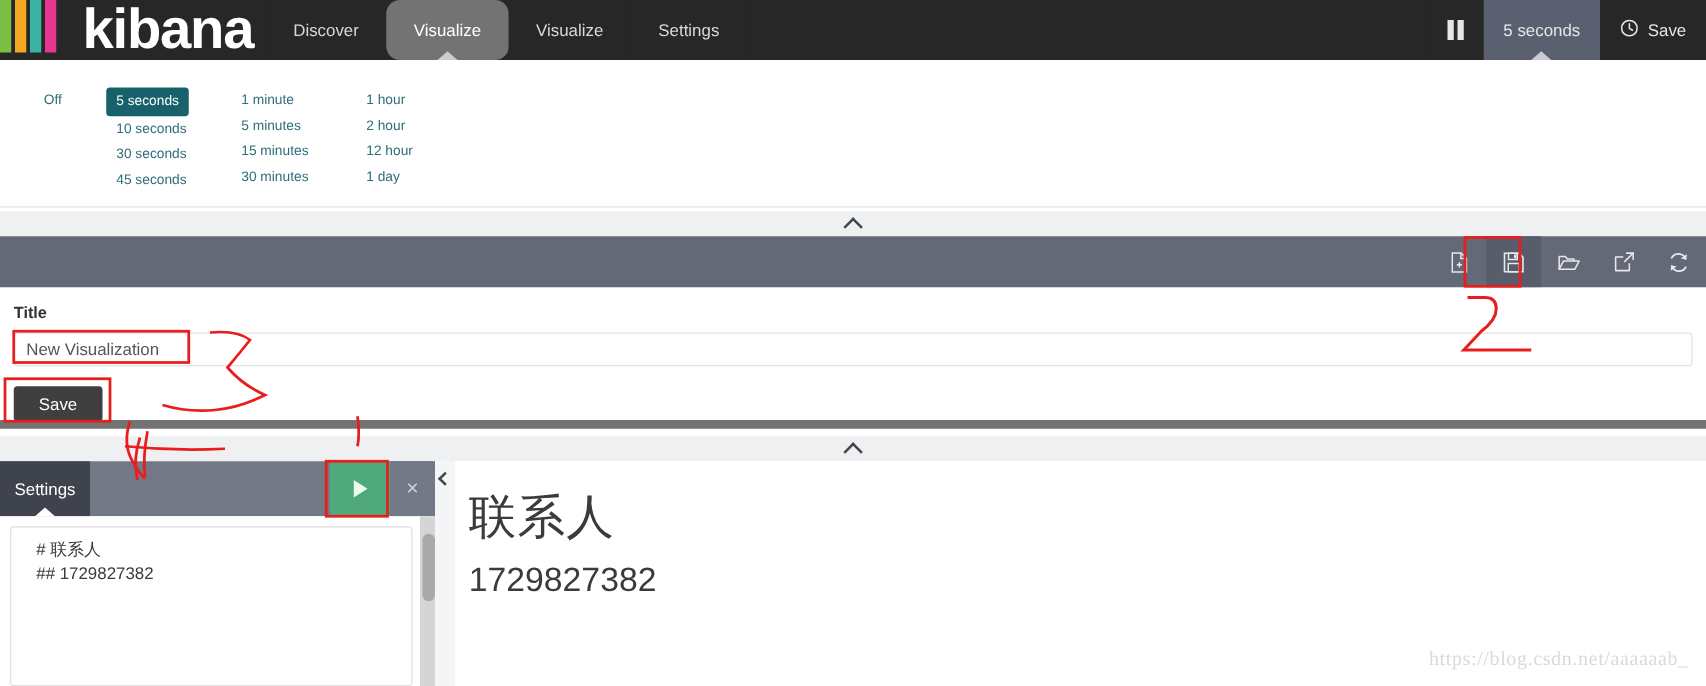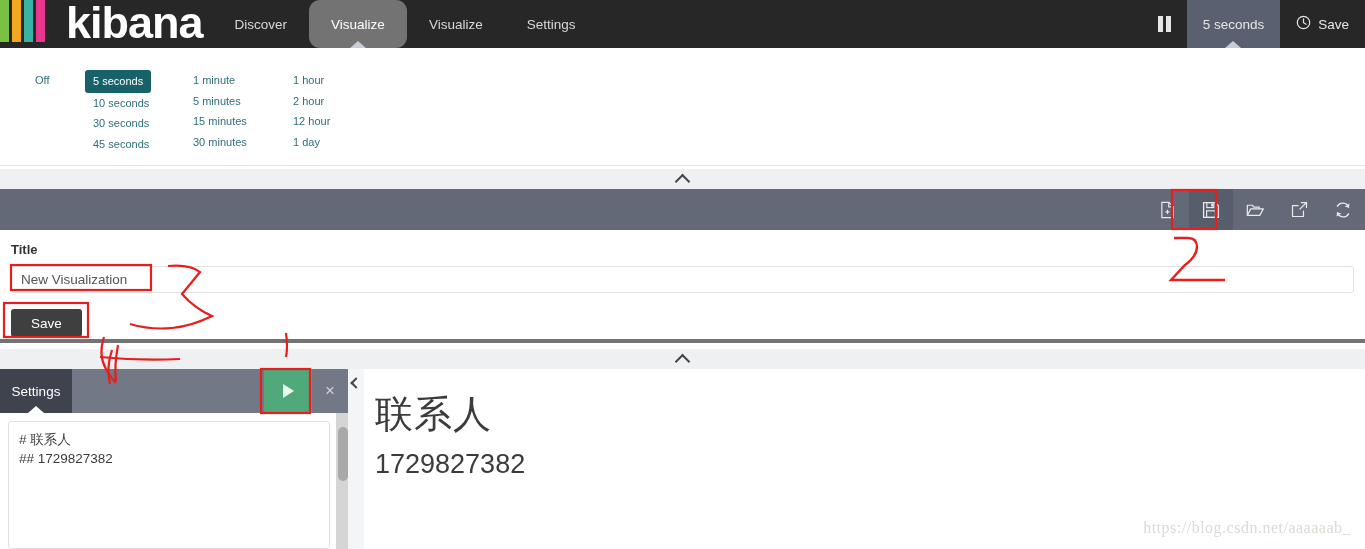--- a/index.html
+++ b/index.html
@@ -118,21 +118,21 @@
     cursor: pointer; color: #e9e9ec;
   }
   .tb-btn.on { background: #585d6b; }
   .tb-btn svg { display: block; }
 
   
   .save-form {
     position: absolute; left: 0; top: 230px;
     width: 1365px; height: 113px;
     background: #ffffff;
-    border-bottom: 4px solid #737373;
+    border-bottom: 7px solid #737373;
   }
   .form-label {
     position: absolute; left: 11px; top: 12px;
     font-size: 13px; font-weight: 700; color: #333333;
   }
   .title-input {
     position: absolute; left: 11px; top: 36px;
     width: 1343px; height: 27px;
     border: 1px solid #e3e3e3; border-radius: 3px;
     background: #fff; color: #555555;
@@ -193,21 +193,21 @@
   }
   .ed-body {
     position: absolute; left: 0; top: 44px;
     width: 348px; height: 136px;
     background: #ffffff;
   }
   .md-area {
     position: absolute; left: 8px; top: 8px;
     width: 322px; height: 128px;
     border: 1px solid #e0e0e0; border-radius: 3px;
-    padding: 8px 10px;
+    padding: 8px 20px;
     font-size: 13.5px; line-height: 19px; color: #3a3a3a;
     font-family: "Liberation Sans", sans-serif;
     resize: none; outline: none; overflow: hidden;
     background: #ffffff;
   }
   .ed-scroll-track {
     position: absolute; left: 336px; top: 44px;
     width: 14px; height: 136px; background: #d5d5d5;
   }
   .ed-scroll-thumb {

